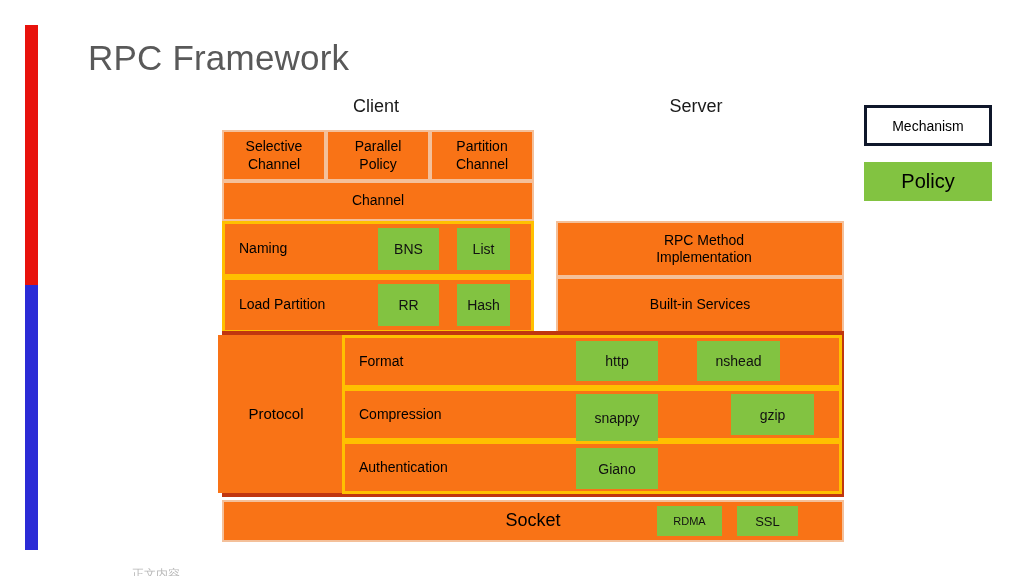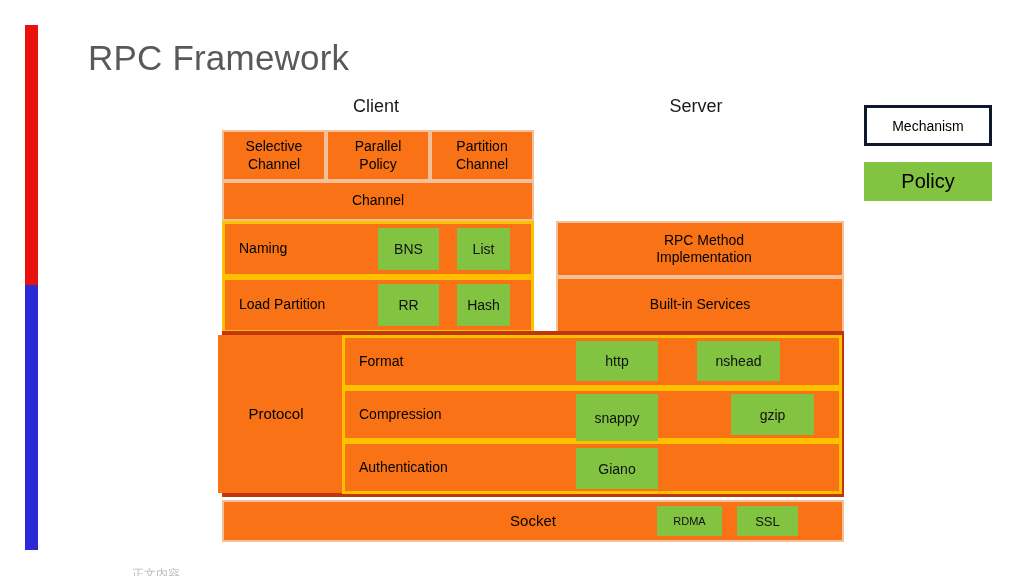--- a/index.html
+++ b/index.html
@@ -213,21 +213,21 @@
 </div>
 
 <div class="box b-gold left-pad layer-top" style="left:342px; top:441px; width:500px; height:53px;">
   <span>Authentication</span>
 </div>
 <div class="chip layer-chip" style="left:576px; top:448px; width:82px; height:41px;">
   <span>Giano</span>
 </div>
 
 <div class="box b-peach center layer-base" style="left:222px; top:500px; width:622px; height:42px;">
-  <span style="font-size:15px;text-align:right;">Socket</span>
+  <span style="font-size:18px;text-align:right;">Socket</span>
 </div>
 <div class="chip layer-chip" style="left:657px; top:506px; width:65px; height:30px;">
   <span style="font-size:11px;">RDMA</span>
 </div>
 <div class="chip layer-chip" style="left:737px; top:506px; width:61px; height:30px;">
   <span style="font-size:13px;">SSL</span>
 </div>
 
 <div class="legend-mech">
   <span>Mechanism</span>

